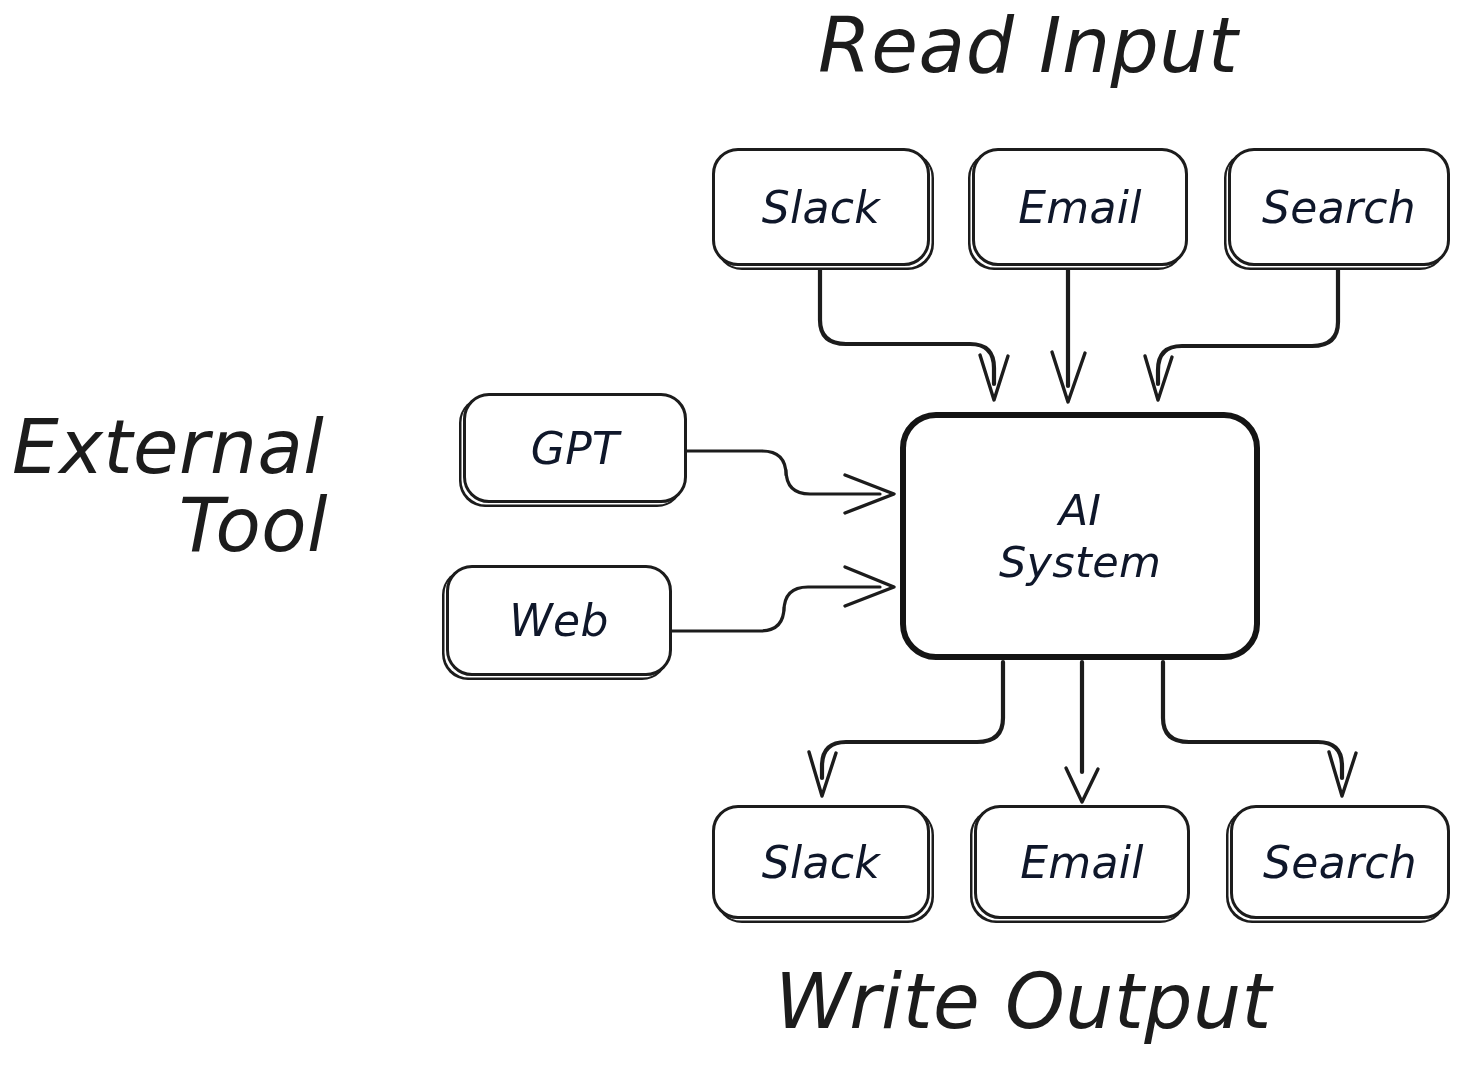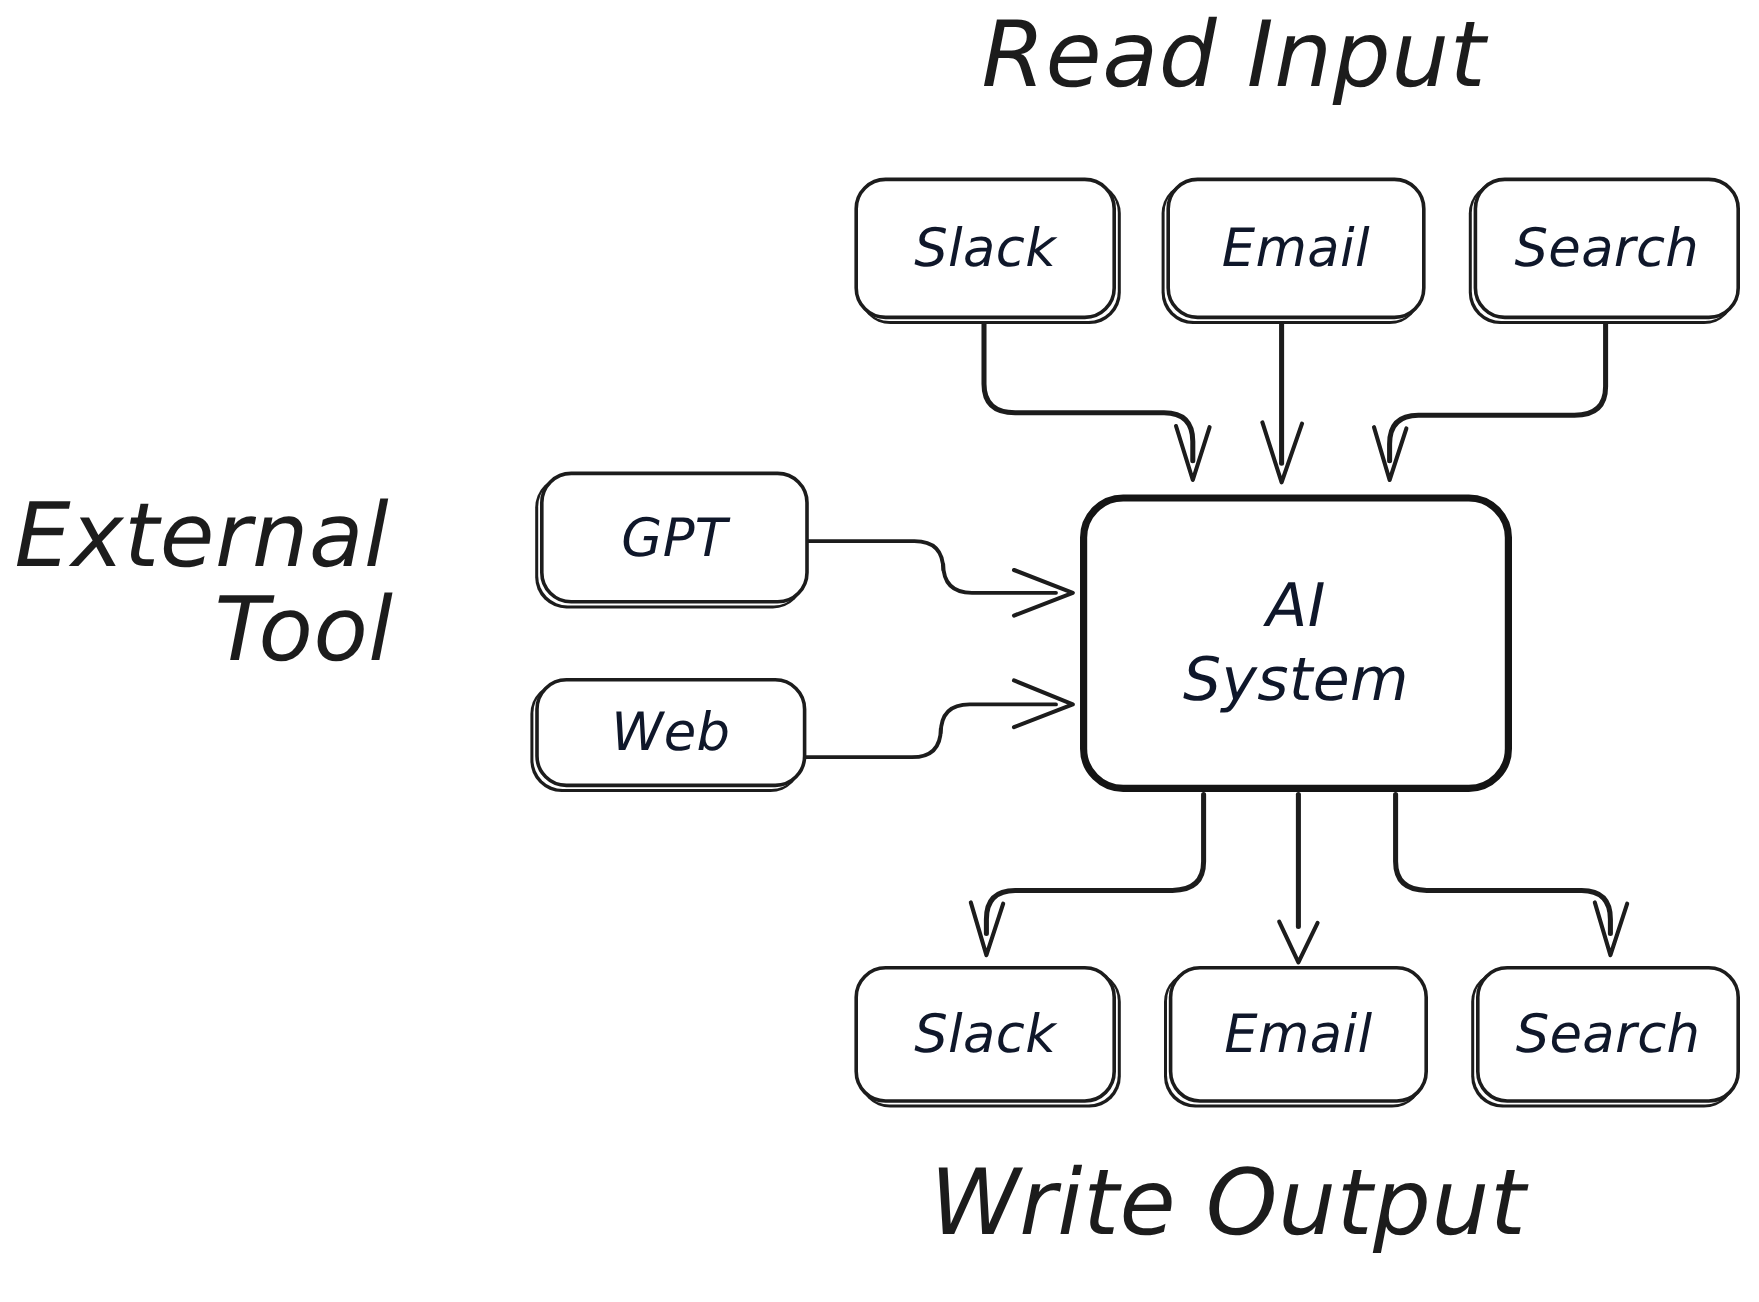--- a/index.html
+++ b/index.html
@@ -74,31 +74,31 @@
     border-radius: 26px;
     font-size: 44px;
     box-shadow: 3px 3px 0 -1.5px #ffffff, 4px 4px 0 0 #1c1c1c;
   }
   .node-small.alt {
     box-shadow: -3px 3px 0 -1.5px #ffffff, -4px 4px 0 0 #1c1c1c;
   }
   .node-central {
     border: 6px solid #141414;
     border-radius: 36px;
-    font-size: 50px;
+    font-size: 43px;
     line-height: 1.22;
   }
 
   
   #node-input-slack  { left: 712px; top: 148px; width: 218px; height: 118px; }
   #node-input-email  { left: 972px; top: 148px; width: 216px; height: 118px; }
   #node-input-search { left: 1228px; top: 148px; width: 222px; height: 118px; }
   
-  #node-tool-gpt { left: 450px; top: 393px; width: 224px; height: 110px; }
-  #node-tool-web { left: 446px; top: 565px; width: 226px; height: 91px; }
+  #node-tool-gpt { left: 463px; top: 393px; width: 224px; height: 110px; }
+  #node-tool-web { left: 446px; top: 565px; width: 226px; height: 111px; }
   
   #node-ai-system { left: 900px; top: 412px; width: 360px; height: 248px; }
   
   #node-output-slack  { left: 712px; top: 805px; width: 218px; height: 114px; }
   #node-output-email  { left: 974px; top: 805px; width: 216px; height: 114px; }
   #node-output-search { left: 1230px; top: 805px; width: 220px; height: 114px; }
 
   .wire { fill: none; stroke: #1c1c1c; stroke-width: 3.2; stroke-linecap: round; stroke-linejoin: round; }
   .wire-thick { stroke-width: 4.2; }
   .arrowhead { fill: none; stroke: #1c1c1c; stroke-width: 3.4; stroke-linecap: round; stroke-linejoin: round; }

